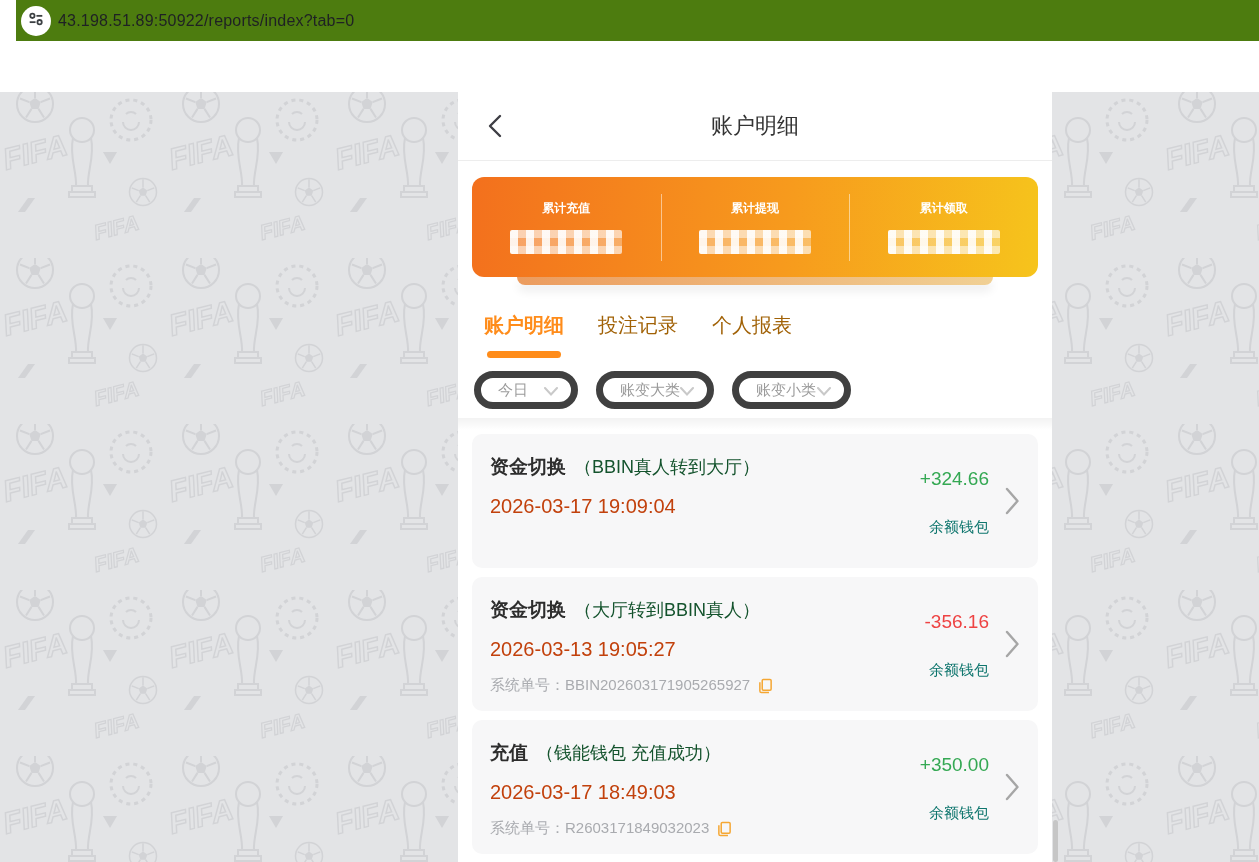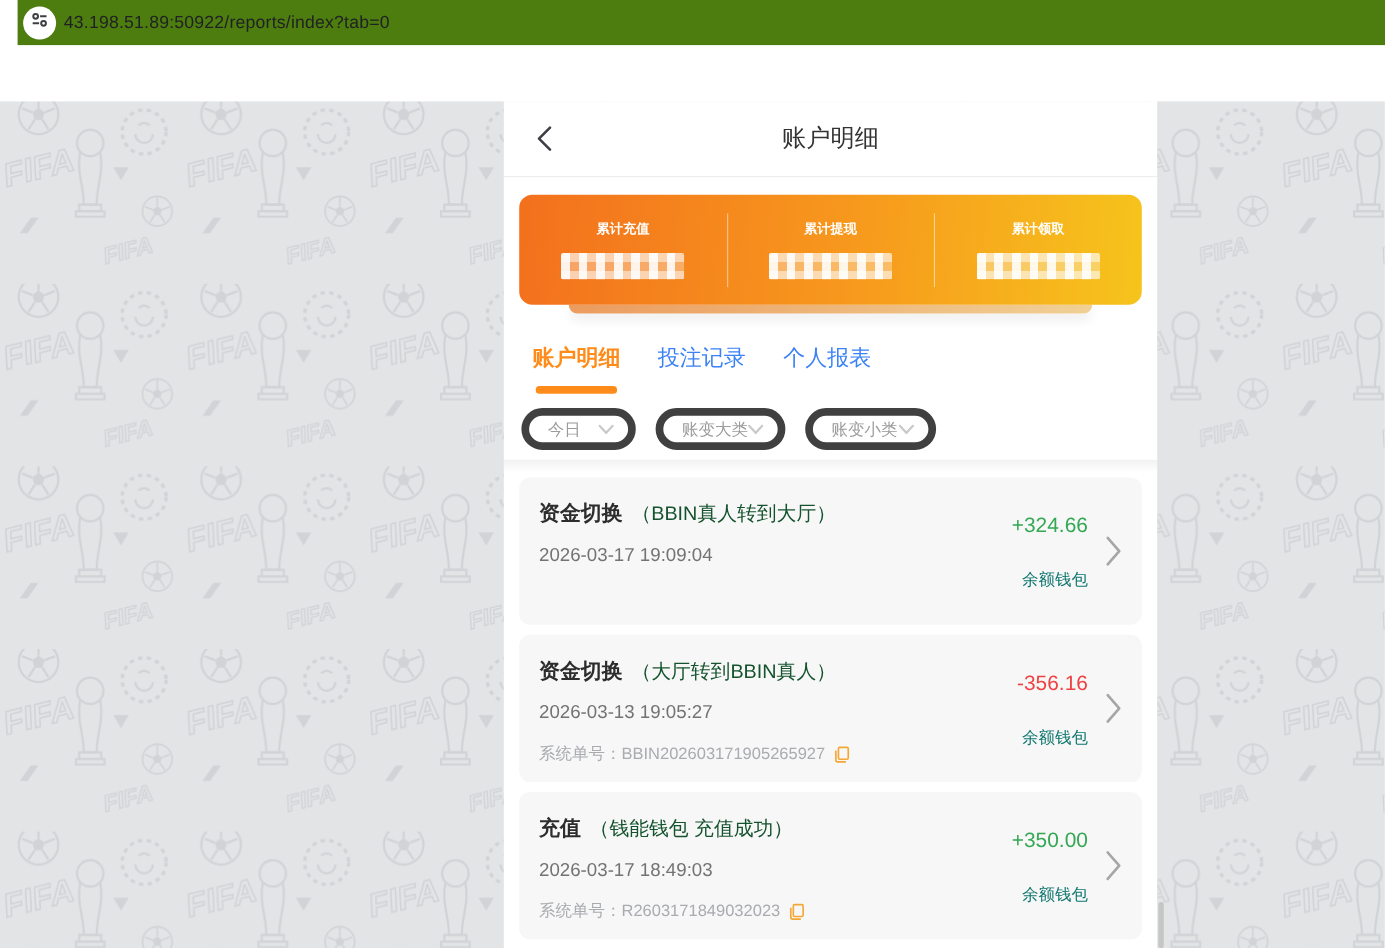--- a/index.html
+++ b/index.html
@@ -38,40 +38,40 @@
     background-image:
       repeating-linear-gradient(90deg, rgba(255,255,255,.9) 0 8px, rgba(255,255,255,.25) 8px 16px),
       repeating-linear-gradient(0deg, rgba(255,255,255,.55) 0 8px, rgba(255,235,210,.12) 8px 16px);
     filter:blur(.5px); }
   .under-bar { height:8px; margin:0 45px; border-radius:0 0 9px 9px; position:relative; z-index:0;
     background:linear-gradient(90deg, rgba(232,138,66,.85), rgba(238,200,130,.85));
     box-shadow:0 6px 10px rgba(0,0,0,.08); }
 
   
   .tabs-row { margin:27px 0 0 26px; display:flex; gap:34px; align-items:flex-start; }
-  .tab { font-size:20px; color:#3b82f6; cursor:pointer; }
+  .tab { font-size:20px; color:#a16207; cursor:pointer; }
   .tab.active { color:#ff8c1a; font-weight:bold; }
   .tab-underline { width:74px; height:7px; border-radius:4px; background:#ff8c1a; margin:12px auto 0; }
 
   
   .filters-row { margin:13px 0 0 16px; display:flex; gap:18px; }
   .pill { height:38px; border:7px solid #404040; border-radius:19px; background:#fff;
     display:flex; align-items:center; justify-content:space-between;
     padding:0 13px 0 17px; font-size:15px; color:#9b9b9b; cursor:pointer; }
   .pill-1 { width:104px; } .pill-2 { width:118px; } .pill-3 { width:119px; }
   .filters-shadow { margin-top:9px; height:12px;
     background:linear-gradient(180deg, rgba(0,0,0,.05), rgba(0,0,0,0)); }
 
   
   .list { margin:4px 14px 0; }
   .txn-card { position:relative; height:134px; margin-bottom:9px; background:#f7f7f8;
     border-radius:10px; cursor:pointer; }
   .txn-title { position:absolute; left:18px; top:20px; font-size:19px; font-weight:bold; color:#2d2d2d; white-space:nowrap; }
   .txn-note { font-weight:normal; font-size:18px; color:#14532d; margin-left:8px; }
-  .txn-date { position:absolute; left:18px; top:61px; font-size:17px; color:#737373; }
+  .txn-date { position:absolute; left:18px; top:61px; font-size:20px; color:#c2410c; }
   .txn-order { position:absolute; left:18px; top:99px; font-size:15px; color:#a9abaf;
     display:flex; align-items:center; gap:8px; }
   .amount { position:absolute; right:49px; top:34px; font-size:19px; font-weight:500; }
   .amount.credit { color:#34a853; }
   .amount.debit { color:#ee4343; }
   .wallet { position:absolute; right:49px; top:84px; font-size:15px; color:#0f766e; }
   .chev { position:absolute; right:18px; top:53px; }
   .copy-btn { background:none; border:none; cursor:pointer; display:flex; padding:0; }
 
   .scroll-thumb { position:absolute; left:1053px; top:820px; width:5px; height:42px;

